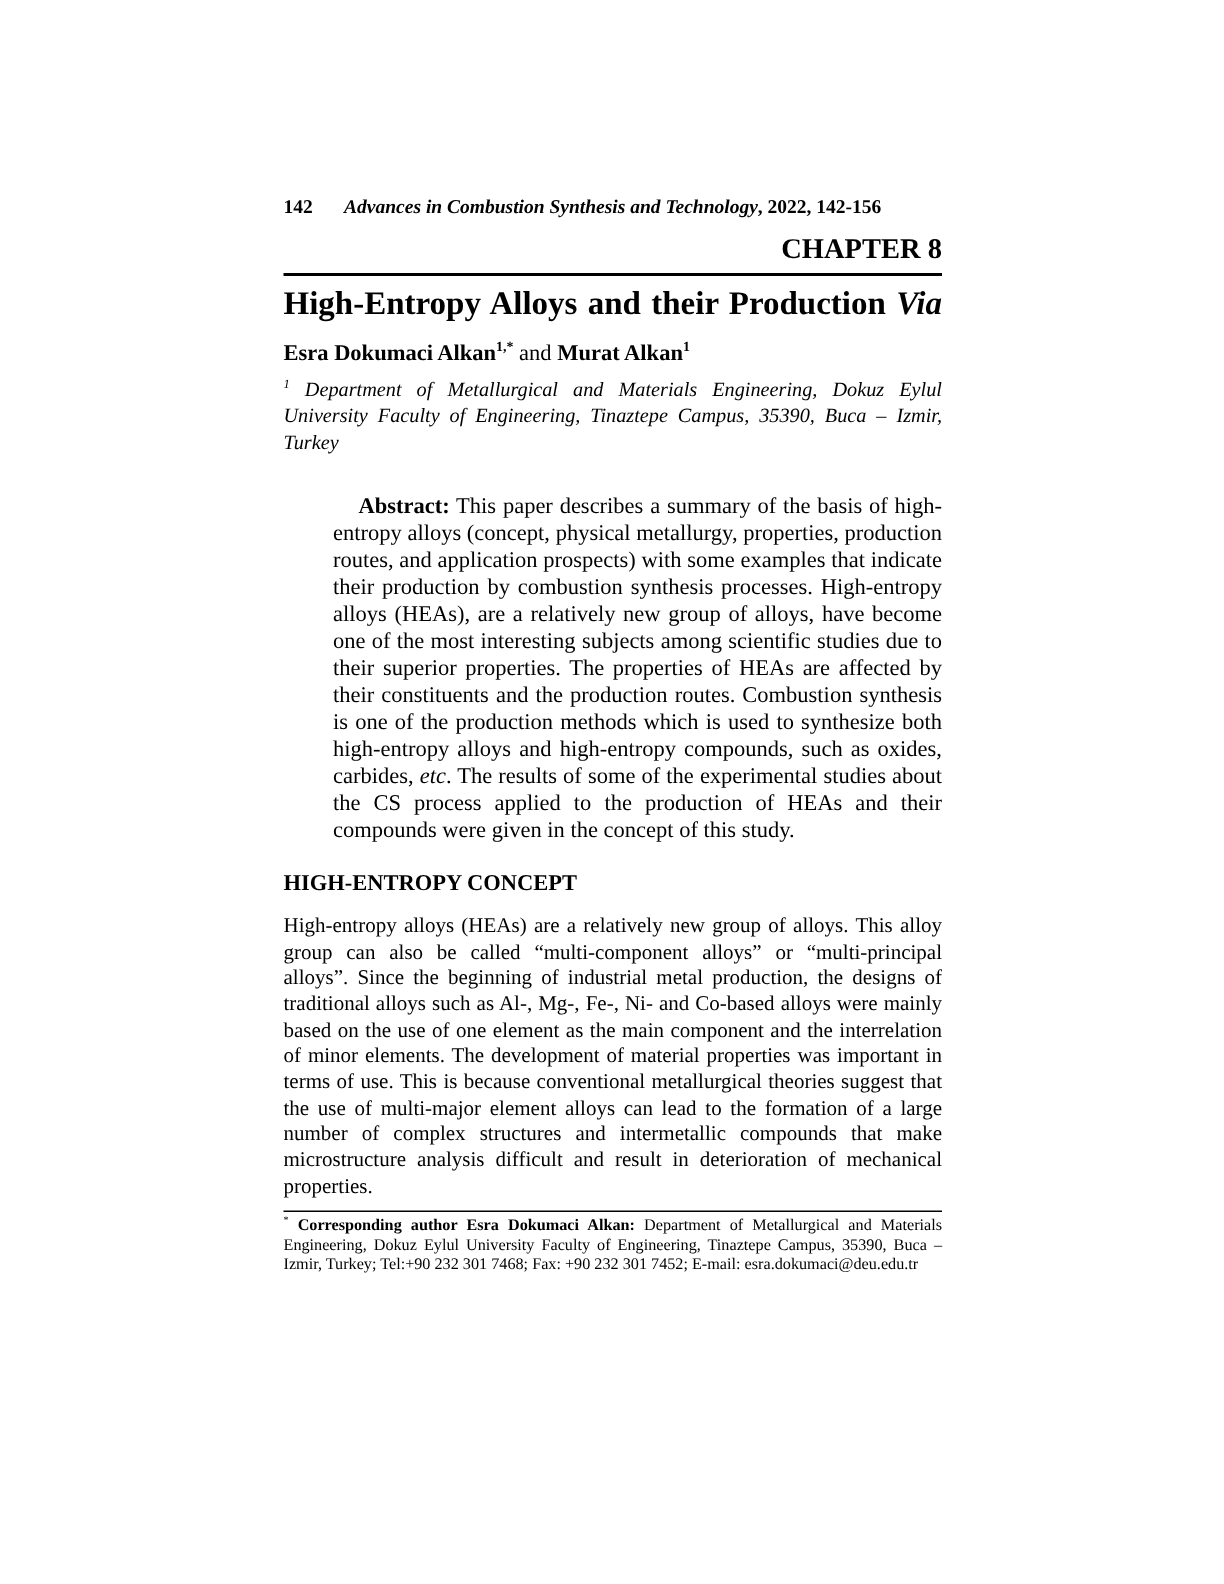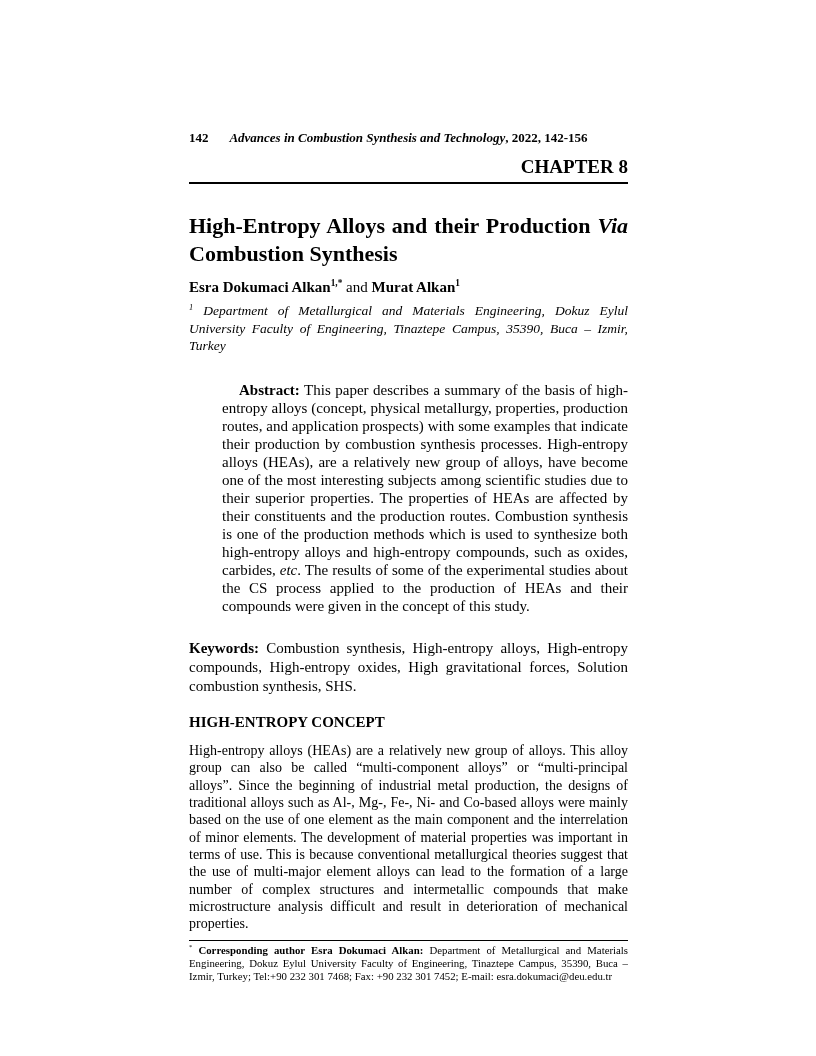--- a/index.html
+++ b/index.html
@@ -22,21 +22,21 @@
 
   .chapter {
     margin-top: 9px;
     padding-bottom: 4px;
     border-bottom: 2px solid #000;
     text-align: right;
     font-size: 19px;
     font-weight: bold;
   }
 
-  .title { margin-top: 28px; font-size: 22px; font-weight: bold; line-height: 1.25; }
+  .title { margin-top: 4px; font-size: 22px; font-weight: bold; line-height: 1.25; }
   .title .l1 { text-align: justify; text-align-last: justify; }
   .italic { font-style: italic; }
   .bold { font-weight: bold; }
 
   .authors { margin-top: 12px; font-size: 15px; }
   sup { font-size: 0.62em; vertical-align: super; line-height: 0; }
 
   .affiliation {
     margin-top: 6px;
     font-size: 13.5px;
@@ -85,30 +85,28 @@
     <span class="pagenum">142</span>
     <div class="running"><span>Advances in Combustion Synthesis and Technology</span><span class="issue">, 2022, 142-156</span></div>
   </div>
 
   <div class="chapter">
     <span>CHAPTER 8</span>
   </div>
 
   <div class="title">
     <div class="l1"><span>High-Entropy Alloys and their Production</span> <span class="italic">Via</span></div>
-    <div class="l2">Combustion Synthesis</div>
   </div>
 
   <div class="authors"><span class="bold">Esra Dokumaci Alkan</span><sup class="bold">1,*</sup><span> and </span><span class="bold">Murat Alkan</span><sup class="bold">1</sup></div>
 
   <div class="affiliation"><sup>1</sup><span> Department of Metallurgical and Materials Engineering, Dokuz Eylul University Faculty of Engineering, Tinaztepe Campus, 35390, Buca – Izmir, Turkey</span></div>
 
   <div class="abstract"><span class="bold">Abstract:</span><span> This paper describes a summary of the basis of high-entropy alloys (concept, physical metallurgy, properties, production routes, and application prospects) with some examples that indicate their production by combustion synthesis processes. High-entropy alloys (HEAs), are a relatively new group of alloys, have become one of the most interesting subjects among scientific studies due to their superior properties. The properties of HEAs are affected by their constituents and the production routes. Combustion synthesis is one of the production methods which is used to synthesize both high-entropy alloys and high-entropy compounds, such as oxides, carbides, </span><span class="italic">etc</span><span>. The results of some of the experimental studies about the CS process applied to the production of HEAs and their compounds were given in the concept of this study.</span></div>
 
-  <div class="keywords"><span class="bold">Keywords:</span><span> Combustion synthesis, High-entropy alloys, High-entropy compounds, High-entropy oxides, High gravitational forces, Solution combustion synthesis, SHS.</span></div>
 
   <div class="section-heading">HIGH-ENTROPY CONCEPT</div>
 
   <div class="body-par">High-entropy alloys (HEAs) are a relatively new group of alloys. This alloy group can also be called “multi-component alloys” or “multi-principal alloys”. Since the beginning of industrial metal production, the designs of traditional alloys such as Al-, Mg-, Fe-, Ni- and Co-based alloys were mainly based on the use of one element as the main component and the interrelation of minor elements. The development of material properties was important in terms of use. This is because conventional metallurgical theories suggest that the use of multi-major element alloys can lead to the formation of a large number of complex structures and intermetallic compounds that make microstructure analysis difficult and result in deterioration of mechanical properties.</div>
 
   <div class="footnote"><sup>*</sup><span class="bold"> Corresponding author Esra Dokumaci Alkan:</span><span> Department of Metallurgical and Materials Engineering, Dokuz Eylul University Faculty of Engineering, Tinaztepe Campus, 35390, Buca – Izmir, Turkey; Tel:+90 232 301 7468; Fax: +90 232 301 7452; E-mail: esra.dokumaci@deu.edu.tr</span></div>
 
 
 </div>
 

